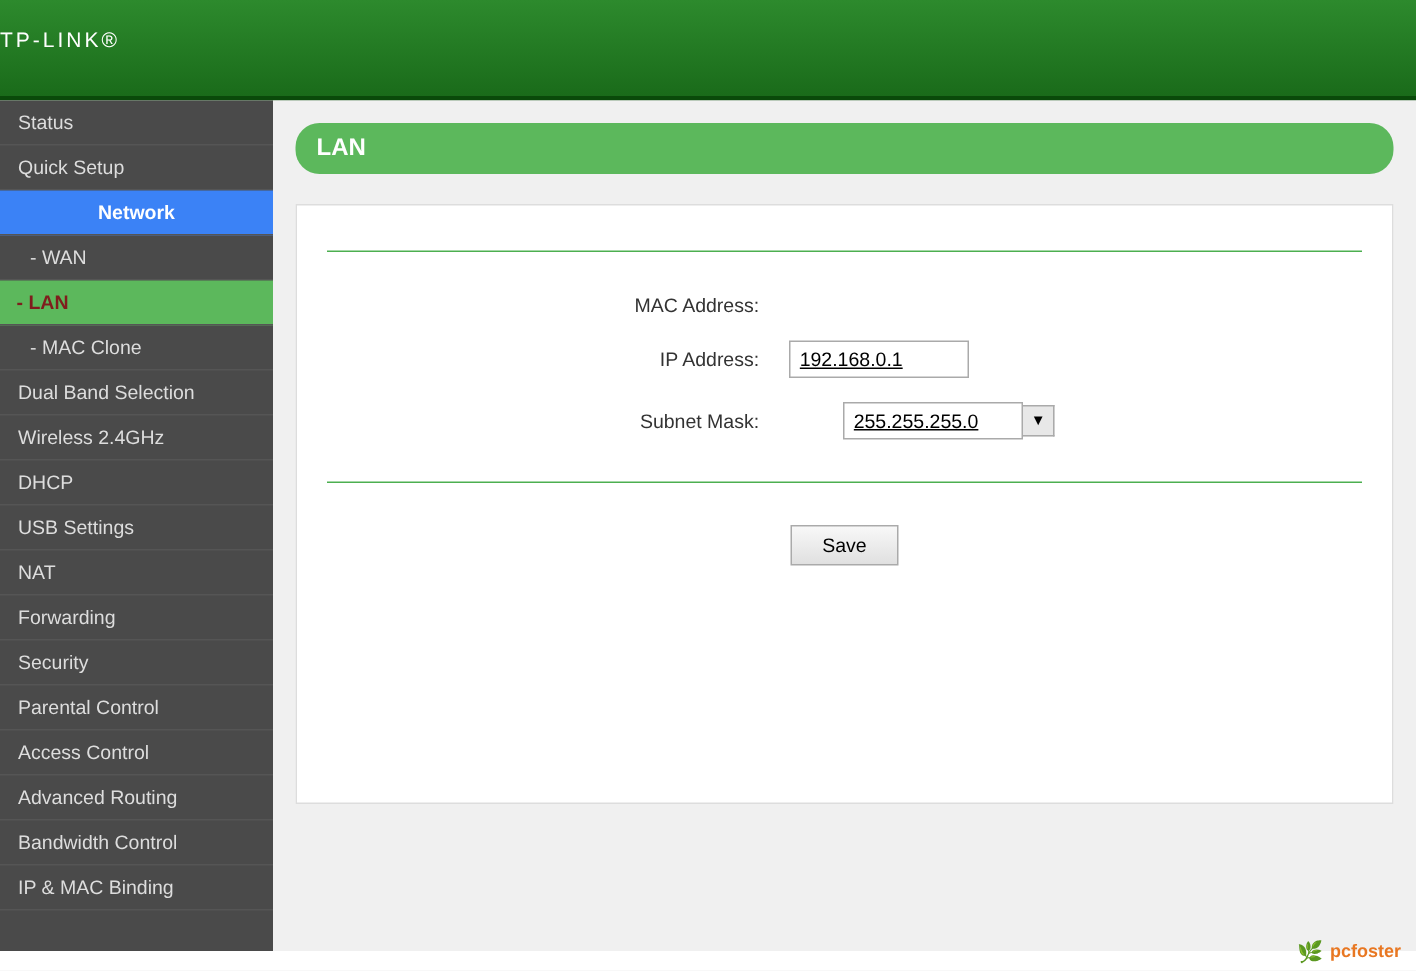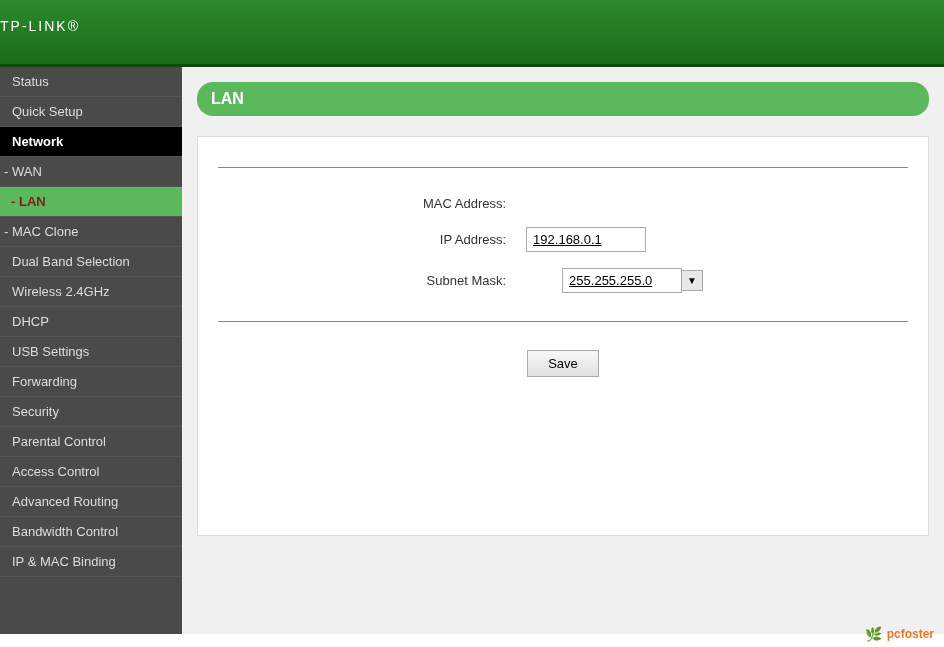--- a/index.html
+++ b/index.html
@@ -47,25 +47,26 @@
       font-size: 13px;
       text-decoration: none;
       border-bottom: 1px solid #555;
     }
     .sidebar-item.section-header {
       background: #3a3a3a;
       color: #fff;
       font-weight: bold;
     }
     .sidebar-item.selected-green {
-      background: #000000;
+      background: #3b82f6;
       color: white;
+      text-align: center;
     }
     .sidebar-item.sub-item {
-      padding-left: 4px;
+      padding-left: 20px;
     }
     .sidebar-item.sub-item-active {
       background: #5cb85c;
       color: #7f1d1d;
       padding-left: 11px;
       font-weight: bold;
     }
 
     
     #main {
@@ -198,20 +199,21 @@
     <div class="sidebar-item">Status</div>
     <div class="sidebar-item">Quick Setup</div>
     <div class="sidebar-item section-header selected-green">Network</div>
     <div class="sidebar-item sub-item">- WAN</div>
     <div class="sidebar-item sub-item-active">- LAN</div>
     <div class="sidebar-item sub-item">- MAC Clone</div>
     <div class="sidebar-item">Dual Band Selection</div>
     <div class="sidebar-item">Wireless 2.4GHz</div>
     <div class="sidebar-item">DHCP</div>
     <div class="sidebar-item">USB Settings</div>
+    <div class="sidebar-item">NAT</div>
     <div class="sidebar-item">Forwarding</div>
     <div class="sidebar-item">Security</div>
     <div class="sidebar-item">Parental Control</div>
     <div class="sidebar-item">Access Control</div>
     <div class="sidebar-item">Advanced Routing</div>
     <div class="sidebar-item">Bandwidth Control</div>
     <div class="sidebar-item">IP &amp; MAC Binding</div>
 
   </nav>
 

